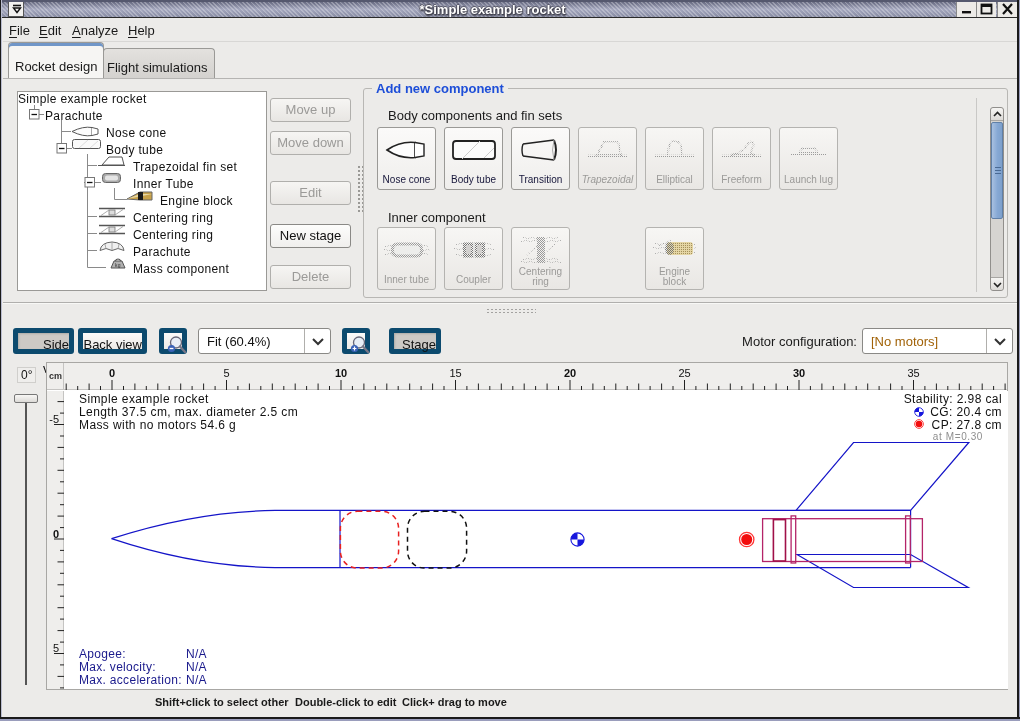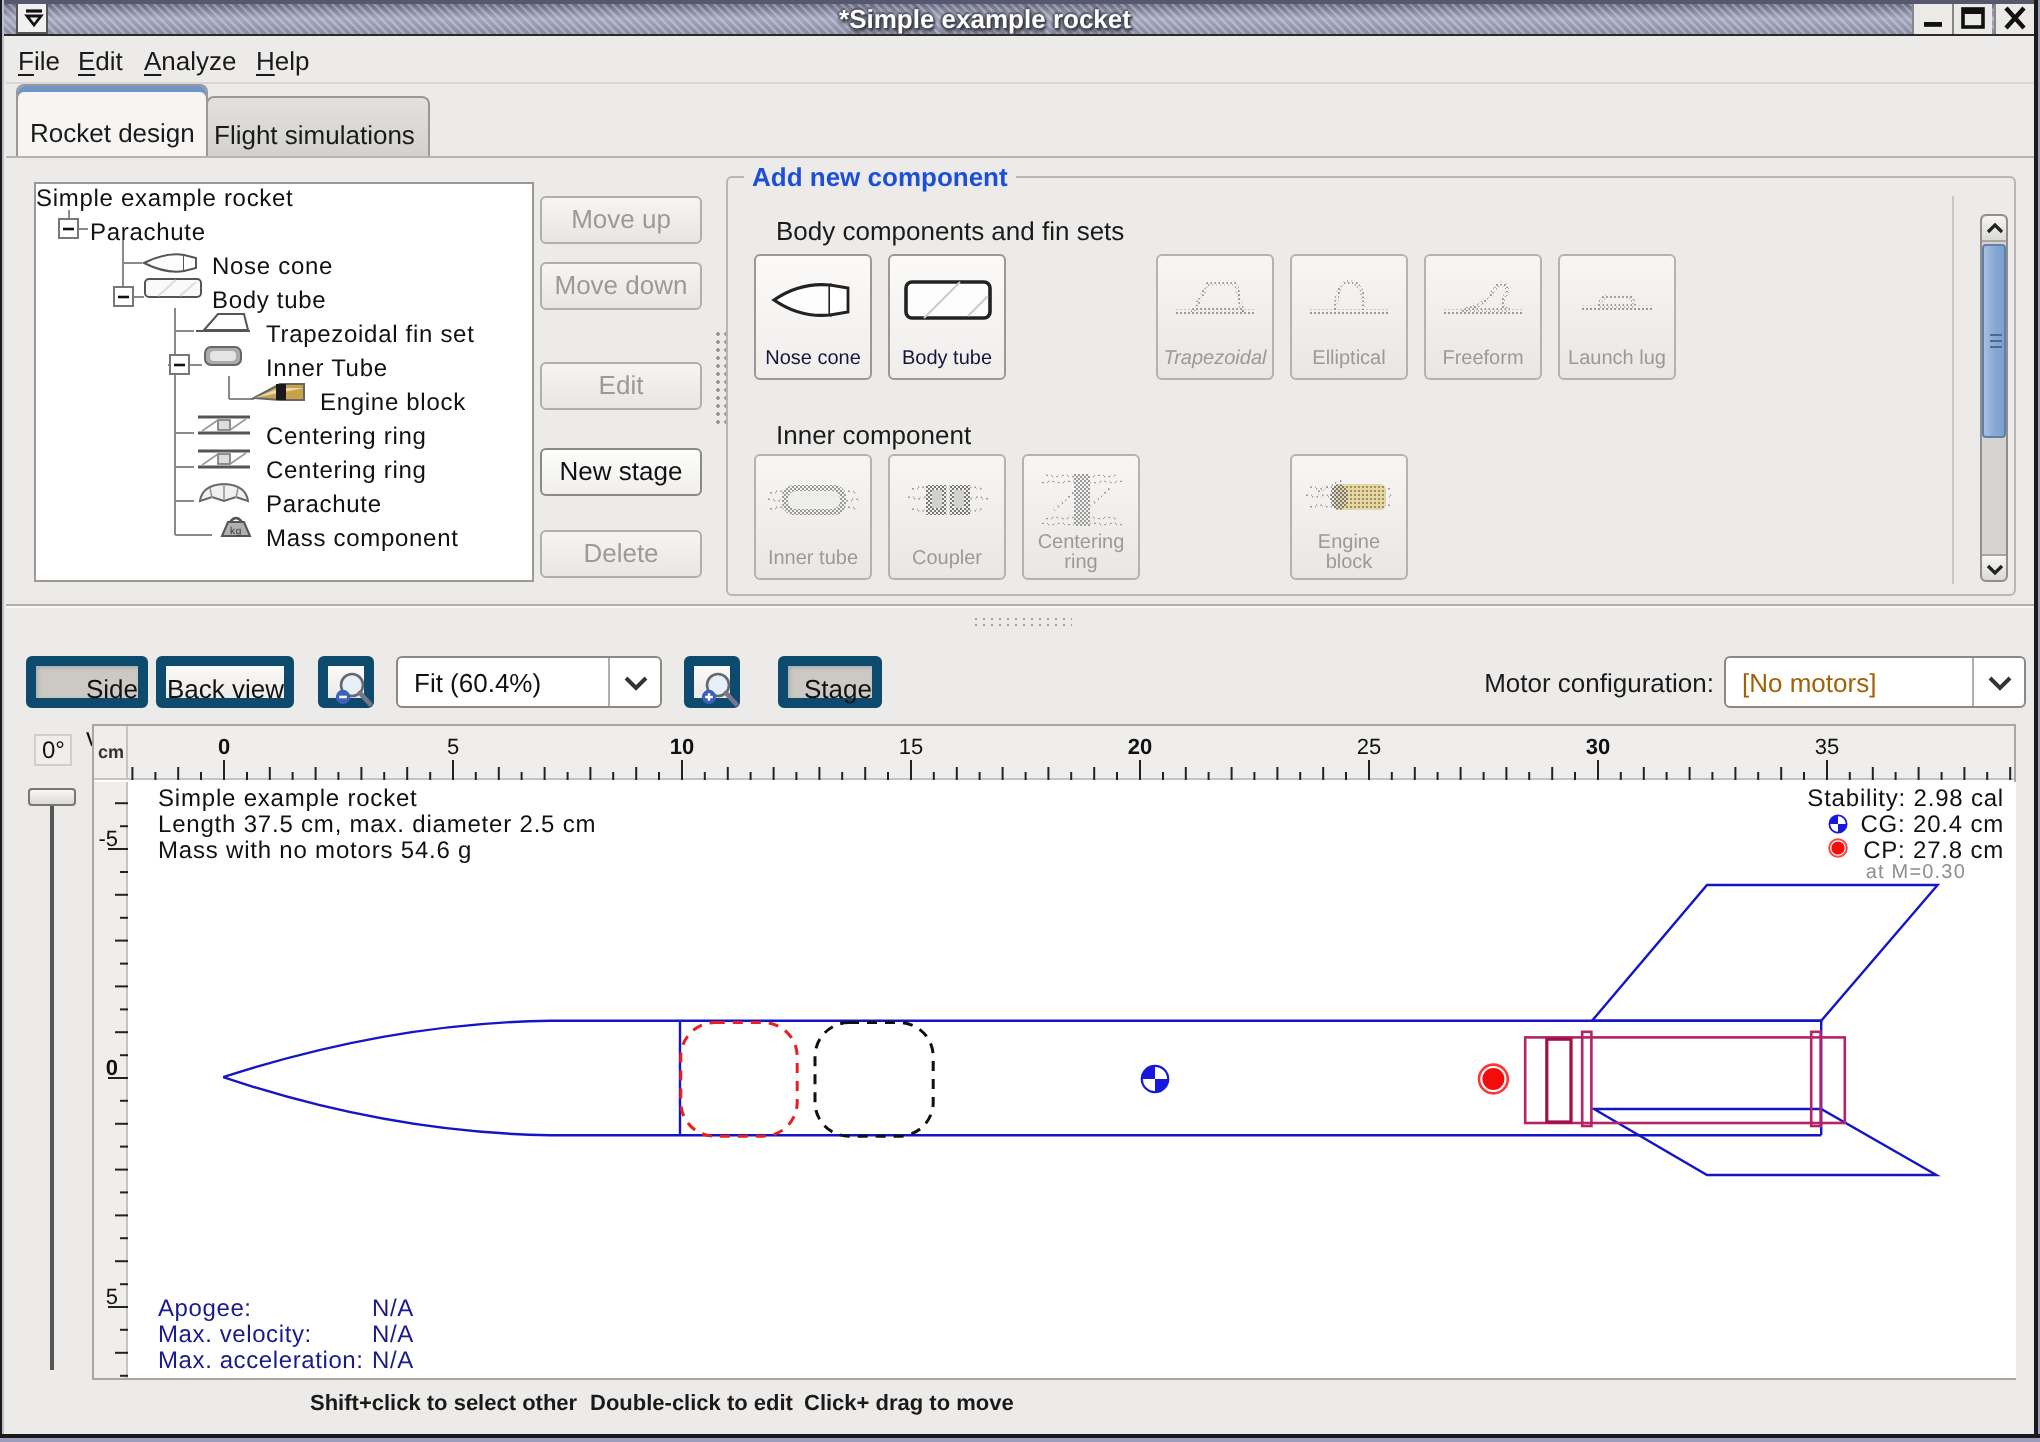--- a/index.html
+++ b/index.html
@@ -303,20 +303,29 @@
         <path d="M31 3.5 L40 5 L40 17 L31 18.5" fill="#fff" stroke="#222" stroke-width="1.4"></path>
       </svg>
       <div class="lbl">Nose cone</div>
     </div>
     <div class="cbtn en" style="left:441px; top:48px;">
       <svg width="48" height="24" viewBox="0 0 48 24">
         <rect x="3" y="3" width="42" height="18" rx="3" fill="#fcfcfc" stroke="#222" stroke-width="1.8"></rect>
         <path d="M12 21 L30 3 M34 20 L44 10" stroke="#ccc" stroke-width="1"></path>
       </svg>
       <div class="lbl">Body tube</div>
+    </div>
+    <div class="cbtn en" style="left:508px; top:48px;">
+      <svg width="46" height="26" viewBox="0 0 46 26">
+        <path d="M5 7 L36 3 M5 19 L36 23" stroke="#222" stroke-width="1.6" fill="none"></path>
+        <path d="M5 7 Q3 13 5 19" stroke="#222" stroke-width="1.4" fill="none"></path>
+        <path d="M36 3 Q40 13 36 23" stroke="#222" stroke-width="2" fill="none"></path>
+        <path d="M36 3 Q33 13 36 23" stroke="#aaa" stroke-width="1" fill="none"></path>
+      </svg>
+      <div class="lbl">Transition</div>
     </div>
     <div class="cbtn" style="left:575px; top:48px;font-style:italic;">
       <svg width="46" height="26" viewBox="0 0 46 26">
         <path d="M12 18 L19 5 L33 5 L36 18 Z" fill="none" stroke="url(#dith)" stroke-width="2" stroke-dasharray="1 1"></path>
         <path d="M3 19 H42" stroke="url(#dith)" stroke-width="2.4" stroke-dasharray="1 1"></path>
       </svg>
       <div class="lbl">Trapezoidal</div>
     </div>
     <div class="cbtn" style="left:642px; top:48px;">
       <svg width="46" height="26" viewBox="0 0 46 26">

